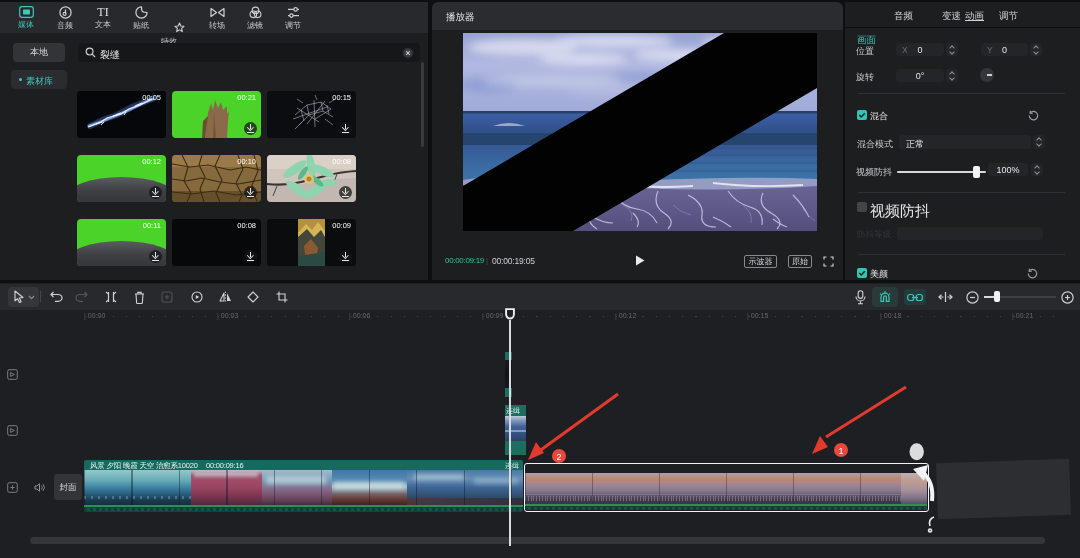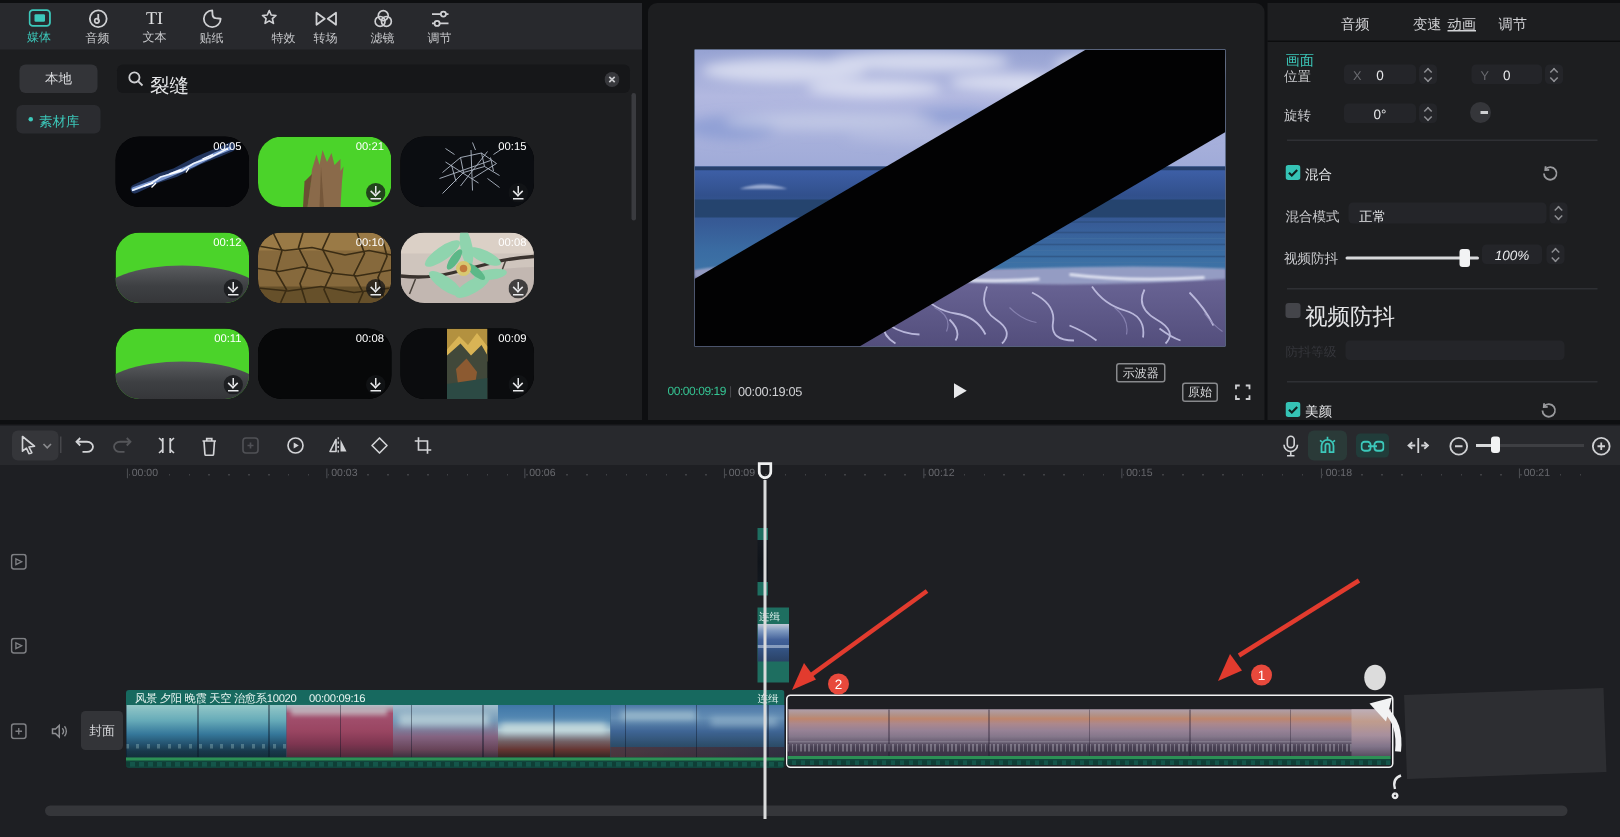--- a/index.html
+++ b/index.html
@@ -3,21 +3,21 @@
 <meta charset="utf-8">
 <style>
   * { margin:0; padding:0; box-sizing:border-box; }
   html,body { width:1080px; height:558px; background:#0e0f11; overflow:hidden;
     font-family:"Liberation Sans", sans-serif; }
   .abs { position:absolute; }
   #stage { position:relative; width:1080px; height:558px; background:#0e0f11; }
   .panel { background:#1d1e20; }
   .tealtxt { color:#3cc8ba; }
   .graytxt { color:#c7c8cb; }
-  .thumb { width:89px; height:47px; border-radius:16px; overflow:hidden; background:#000; }
+  .thumb { width:89px; height:47px; border-radius:4px; overflow:hidden; background:#000; }
   .dur { position:absolute; top:2px; right:5px; font-size:7.5px; color:#fff; }
   .dl { position:absolute; right:4px; bottom:3px; width:13px; height:13px; border-radius:50%; background:linear-gradient(#e8e9eb,#e8e9eb) 3px 9.6px/7px 1.2px no-repeat, rgba(20,22,24,0.75); }
   .dl::after { content:""; position:absolute; left:4.2px; top:2.8px; width:3.6px; height:3.6px; border:solid #e8e9eb; border-width:0 1.2px 1.2px 0; transform:rotate(45deg); }
   .dl::before { content:""; position:absolute; left:5.9px; top:2px; width:1.2px; height:5px; background:#e8e9eb; }
   .btn-o { height:13px; border:1px solid #88898c; border-radius:2px; font-size:8px; color:#d8d9db; text-align:center; line-height:12px; }
   .spin { position:absolute; width:12px; height:13px; background:#242529; border-radius:3px; }
   .spin::before { content:""; position:absolute; left:4px; top:3px; width:3px; height:3px; border:solid #8e8f93; border-width:1.1px 1.1px 0 0; transform:rotate(-45deg); }
   .spin::after { content:""; position:absolute; left:4px; top:7px; width:3px; height:3px; border:solid #8e8f93; border-width:0 1.1px 1.1px 0; transform:rotate(45deg); }
   .rlabel { position:absolute; font-size:9px; color:#c9cacd; }
   .rsep { position:absolute; left:13px; width:207px; height:1px; background:#2f3034; }
@@ -58,21 +58,21 @@
       <div class="graytxt" style="font-size:8px;">文本</div>
     </div>
 
     <div class="abs" style="left:123px; top:4px; width:36px; height:26px; text-align:center;">
       <svg width="13" height="13" viewBox="0 0 13 13">
             <path d="M6.5 0.9 a5.6 5.6 0 1 0 5.6 5.6 l-3.4 -0.4 a2.4 2.4 0 0 1 -2 -2.2 z" fill="none" stroke="#cfd0d3" stroke-width="1.2" stroke-linejoin="round"></path>
           </svg>
       <div class="graytxt" style="font-size:8px; margin-top:1px;">贴纸</div>
     </div>
 
-    <div class="abs" style="left:161px; top:4px; width:36px; height:26px; text-align:right;">
+    <div class="abs" style="left:161px; top:20px; width:36px; height:26px; text-align:left;">
       <svg width="13" height="13" viewBox="0 0 13 13">
             <path d="M6.5 1 l1.3 3 3.2 0.3 -2.4 2.1 0.7 3.2 -2.8 -1.7 -2.8 1.7 0.7 -3.2 -2.4 -2.1 3.2 -0.3 z" fill="none" stroke="#cfd0d3" stroke-width="1.1" stroke-linejoin="round"></path>
           </svg>
       <div class="graytxt" style="font-size:8px; margin-top:1px;">特效</div>
     </div>
 
     <div class="abs" style="left:199px; top:4px; width:36px; height:26px; text-align:center;">
       <svg width="15" height="13" viewBox="0 0 15 13">
             <path d="M1 2.5 L6.5 6.5 L1 10.5 Z M14 2.5 L8.5 6.5 L14 10.5 Z" fill="none" stroke="#cfd0d3" stroke-width="1.2" stroke-linejoin="round"></path>
           </svg>
@@ -102,21 +102,21 @@
   <div class="abs" style="left:11px; top:68px; width:56px; height:19px; background:#2b2c30; border-radius:4px;">
     <span class="abs" style="left:8px; top:8px; width:3px; height:3px; border-radius:50%; background:#3cc8ba;"></span>
     <span class="abs tealtxt" style="left:15px; top:5px; font-size:9px;">素材库</span>
   </div>
 
   <div class="abs" style="left:78px; top:41px; width:342px; height:19px; background:#161719; border-radius:4px;">
     <svg class="abs" style="left:7px; top:4px;" width="11" height="11" viewBox="0 0 11 11">
           <circle cx="4.6" cy="4.6" r="3.4" fill="none" stroke="#cfd0d3" stroke-width="1.2"></circle>
           <line x1="7.2" y1="7.2" x2="10" y2="10" stroke="#cfd0d3" stroke-width="1.2"></line>
         </svg>
-    <span class="abs" style="left:22px; top:5px; font-size:13px; color:#e8e9eb;text-align:right;">裂缝</span>
+    <span class="abs" style="left:22px; top:5px; font-size:10px; color:#e8e9eb;text-align:right;">裂缝</span>
     <svg class="abs" style="right:7px; top:4.5px;" width="10" height="10" viewBox="0 0 10 10">
           <circle cx="5" cy="5" r="5" fill="#37383c"></circle>
           <path d="M3.2 3.2 L6.8 6.8 M6.8 3.2 L3.2 6.8" stroke="#c9cacd" stroke-width="1.1"></path>
         </svg>
   </div>
   <div class="abs" style="left:421px; top:60px; width:3px; height:85px; background:#3a3b3f; border-radius:1.5px;"></div>
 
   <div id="grid">
 
     <div class="abs thumb" style="left:77px; top:89px;">
@@ -227,20 +227,23 @@
         <path d="M6 27 L13 20 L20 29 L18 42 L8 42 Z" fill="#9a5e30" opacity="0.85"></path>
         <path d="M0 37 L27 33 L27 47 L0 47 Z" fill="#2c4a44"></path>
       </svg>
       <span class="dur">00:09</span>
           <span class="dl"></span>
     </div>
   </div>
 </div>
 
 <div class="abs panel" id="playerpanel" style="left:432px; top:2px; width:411px; height:278px; border-radius:6px 6px 0 0;">
+  <div class="abs" style="left:0; top:0; width:411px; height:28px; background:#2b2c30; border-radius:6px 6px 0 0;">
+    <span class="abs" style="left:14px; top:9px; font-size:9.5px; color:#e3e4e6;">播放器</span>
+  </div>
   <div class="abs" id="video" style="left:31px; top:31px; width:354px; height:198px; overflow:hidden; background:#8fa8d8;">
     <svg width="354" height="198" viewBox="0 0 354 198">
       <defs>
         <linearGradient id="sky" x1="0" y1="0" x2="0" y2="1">
           <stop offset="0" stop-color="#96a2d2"></stop>
               <stop offset="0.4" stop-color="#b2b8e0"></stop>
               <stop offset="1" stop-color="#a0abd8"></stop>
         </linearGradient>
         <linearGradient id="sea" x1="0" y1="0" x2="0" y2="1">
           <stop offset="0" stop-color="#3f61aa"></stop>
@@ -304,21 +307,21 @@
       <path d="M261 0 L354 0 L354 55 L110 198 L0 198 L0 153 Z" fill="#020203"></path>
     </svg>
   </div>
   <div id="playerctrl">
     <span class="abs" style="left:13px; top:254px; font-size:8px; letter-spacing:-0.3px; color:#35c493;">00:00:09:19</span>
     <span class="abs" style="left:54px; top:254px; font-size:8px; color:#4a4b4f;">|</span>
     <span class="abs" style="left:60px; top:253.5px; font-size:8.5px; letter-spacing:-0.2px; color:#cfd0d3;">00:00:19:05</span>
     <svg class="abs" style="left:203px; top:253px;" width="10" height="11" viewBox="0 0 10 11">
           <path d="M1 0.5 L9.5 5.5 L1 10.5 Z" fill="#e8e9eb"></path>
         </svg>
-    <span class="btn-o abs" style="left:312px; top:240px; width:33px;">示波器</span>
+    <span class="btn-o abs" style="left:312px; top:253px; width:33px;">示波器</span>
     <span class="btn-o abs" style="left:356px; top:253px; width:24px;">原始</span>
     <svg class="abs" style="left:391px; top:254px;" width="11" height="11" viewBox="0 0 11 11">
           <path d="M1 3.5 V1 h2.5 M7.5 1 H10 v2.5 M10 7.5 V10 H7.5 M3.5 10 H1 V7.5" fill="none" stroke="#cfd0d3" stroke-width="1.2"></path>
         </svg>
   </div>
 </div>
 
 <div class="abs panel" id="rightpanel" style="left:845px; top:2px; width:235px; height:278px;">
   <div id="rtabs">
     <span class="abs tealtxt" style="left:12px; top:8px; font-size:9.5px;margin-top:24px;">画面</span>
@@ -365,21 +368,21 @@
     <span class="rlabel" style="left:12px; top:136px;">混合模式</span>
     <div class="abs" style="left:54px; top:133px; width:132px; height:14px; background:#242529; border-radius:3px;">
       <span class="abs" style="left:7px; top:2.5px; font-size:9px; color:#e6e7e9;">正常</span>
     </div>
     <span class="spin" style="left:188px; top:133px; height:14px;"></span>
 
     <span class="rlabel" style="left:11px; top:164px;">视频防抖</span>
     <div class="abs" style="left:52px; top:168.5px; width:89px; height:2px; background:#d8d9db; border-radius:1px;"></div>
     <div class="abs" style="left:128px; top:163.5px; width:7px; height:12px; background:#f2f3f4; border-radius:2px;"></div>
     <div class="abs" style="left:143px; top:161px; width:40px; height:13px; background:#242529; border-radius:3px;">
-      <span class="abs" style="left:0; top:2px; width:40px; text-align:center; font-size:9px; color:#e6e7e9;font-style:italic;">100%</span>
+      <span class="abs" style="left:0; top:2px; width:40px; text-align:center; font-size:9px; color:#e6e7e9;">100%</span>
     </div>
     <span class="spin" style="left:186px; top:161px;"></span>
     <div class="rsep" style="top:190px;"></div>
 
     <span class="abs" style="left:12px; top:200px; width:10px; height:10px; background:#44454a; border-radius:2px;"></span>
     <span class="abs" style="left:25px; top:200px; font-size:15px; color:#e4e5e7;">视频防抖</span>
     <div class="abs" style="left:52px; top:225px; width:146px; height:13px; background:#242529; border-radius:3px;"></div>
     <span class="abs" style="left:12px; top:227px; font-size:8.5px; color:#35363b;">防抖等级</span>
     <div class="rsep" style="top:252px;"></div>
 

